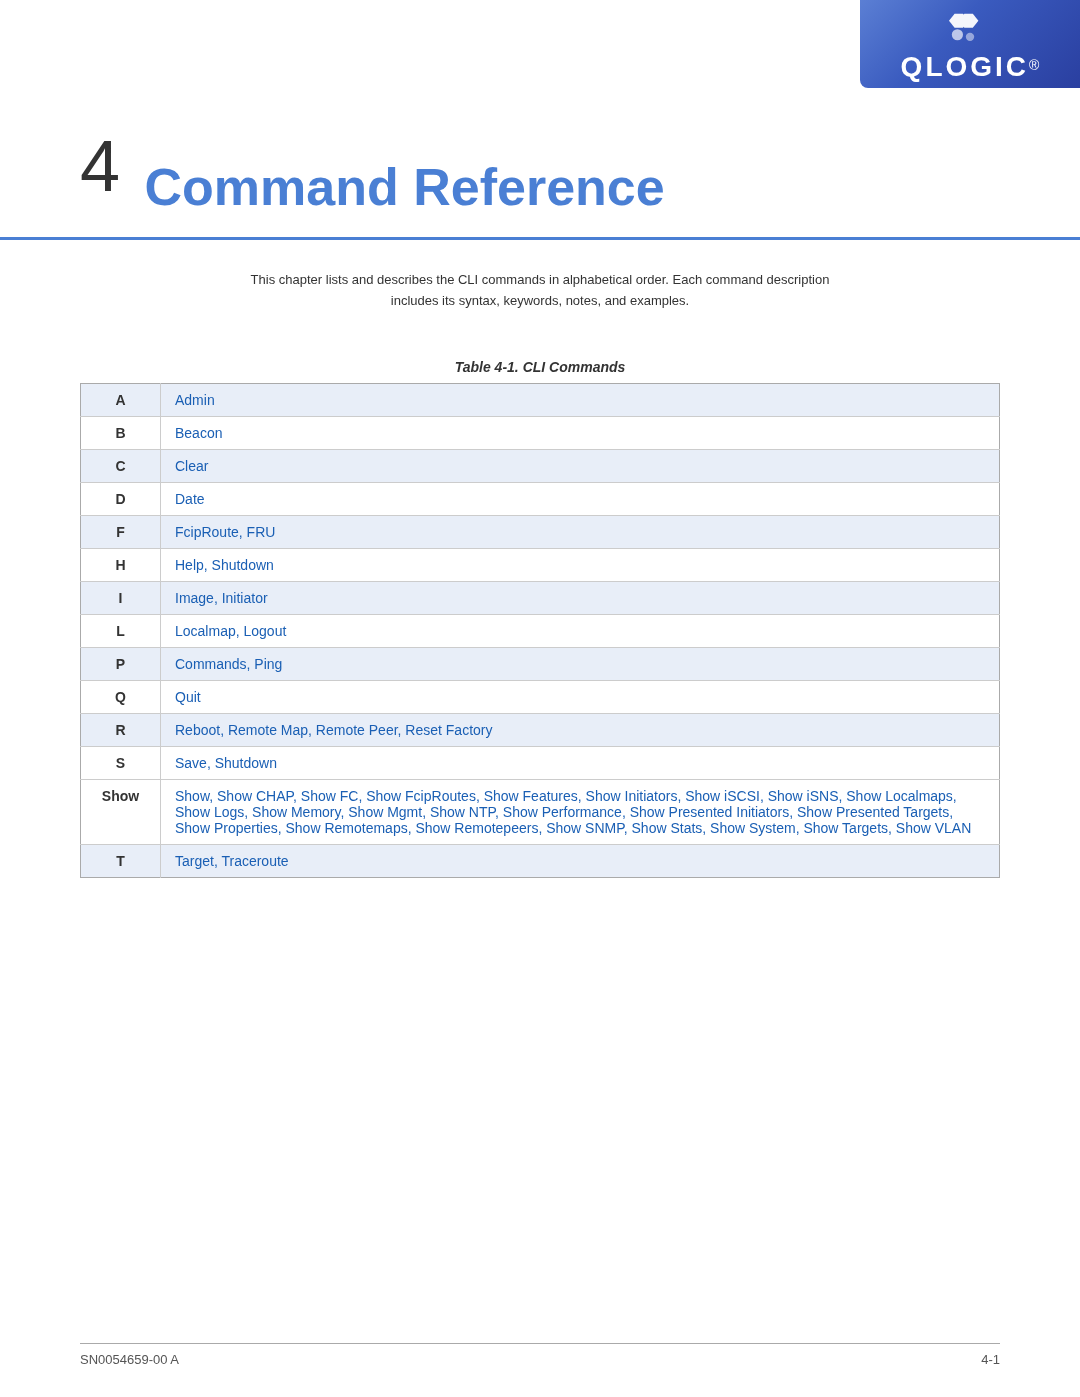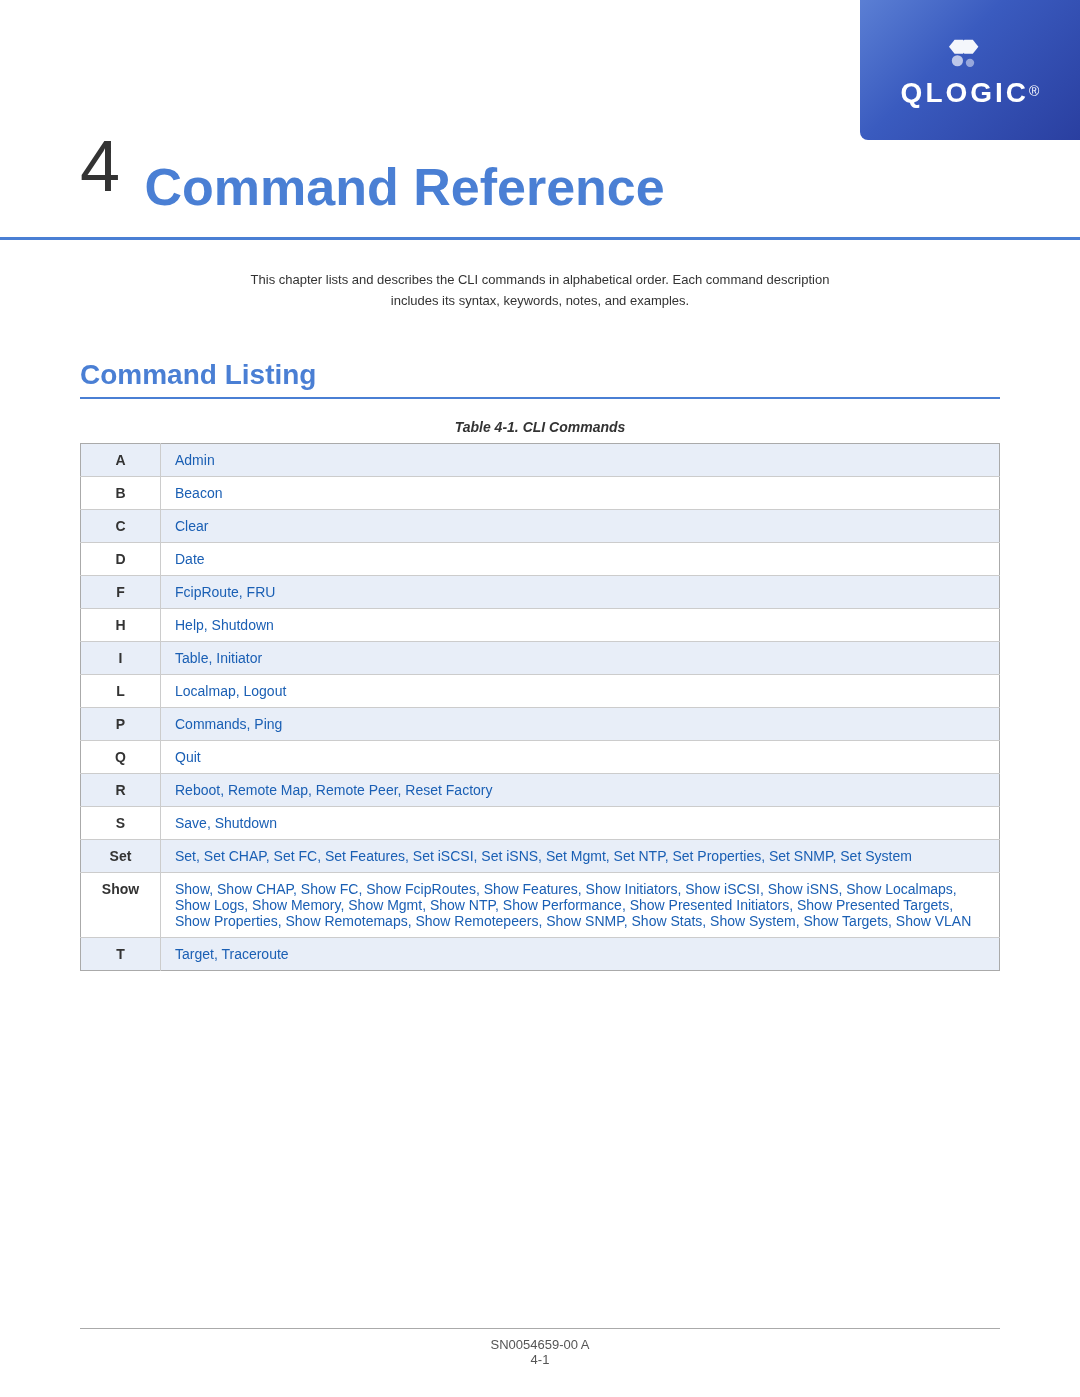--- a/index.html
+++ b/index.html
@@ -11,21 +11,21 @@
       position: relative;
       color: #333;
     }
 
     
     .header {
       position: absolute;
       top: 0;
       right: 0;
       width: 220px;
-      height: 140px;
+      height: 88px;
       background: linear-gradient(135deg, #5b7fd4 0%, #3a5bbf 40%, #2a3fa0 100%);
       display: flex;
       align-items: center;
       justify-content: center;
       border-bottom-left-radius: 8px;
     }
 
     .qlogic-logo {
       display: flex;
       flex-direction: column;
@@ -148,21 +148,20 @@
       bottom: 30px;
       left: 80px;
       right: 80px;
       display: flex;
       justify-content: space-between;
       align-items: center;
       border-top: 1px solid #aaa;
       padding-top: 8px;
       font-size: 13px;
       color: #555;
-      flex-direction: column;
     }
   </style>
 </head>
 <body>
 
 <div class="header">
   <div class="qlogic-logo">
     <svg class="q-icon" viewBox="0 0 60 45" xmlns="http://www.w3.org/2000/svg">
 
       <g fill="white" opacity="0.95">
@@ -183,21 +182,20 @@
 
 <div class="chapter-header">
   <span class="chapter-number">4</span>
   <span class="chapter-title">Command Reference</span>
 </div>
 
 <div class="main-content">
 
   <p class="intro-text">This chapter lists and describes the CLI commands in alphabetical order. Each command description includes its syntax, keywords, notes, and examples.</p>
 
-  <h2 class="section-title">Command Listing</h2>
 
   <p class="table-caption">Table 4-1. CLI Commands</p>
 
   <table class="cli-table">
     <tbody id="table-body">
     <tr class="row-shaded">
           <td class="key-col">A</td>
           <td class="val-col">Admin</td>
         </tr>
         <tr class="row-white">
@@ -215,45 +213,41 @@
         <tr class="row-shaded">
           <td class="key-col">F</td>
           <td class="val-col">FcipRoute, FRU</td>
         </tr>
         <tr class="row-white">
           <td class="key-col">H</td>
           <td class="val-col">Help, Shutdown</td>
         </tr>
         <tr class="row-shaded">
           <td class="key-col">I</td>
-          <td class="val-col">Table, Initiator</td>
+          <td class="val-col">Image, Initiator</td>
         </tr>
         <tr class="row-white">
           <td class="key-col">L</td>
           <td class="val-col">Localmap, Logout</td>
         </tr>
         <tr class="row-shaded">
           <td class="key-col">P</td>
           <td class="val-col">Commands, Ping</td>
         </tr>
         <tr class="row-white">
           <td class="key-col">Q</td>
           <td class="val-col">Quit</td>
         </tr>
         <tr class="row-shaded">
           <td class="key-col">R</td>
           <td class="val-col">Reboot, Remote Map, Remote Peer, Reset Factory</td>
         </tr>
         <tr class="row-white">
           <td class="key-col">S</td>
           <td class="val-col">Save, Shutdown</td>
-        </tr>
-        <tr class="row-shaded">
-          <td class="key-col">Set</td>
-          <td class="val-col">Set, Set CHAP, Set FC, Set Features, Set iSCSI, Set iSNS, Set Mgmt, Set NTP, Set Properties, Set SNMP, Set System</td>
         </tr>
         <tr class="row-white">
           <td class="key-col">Show</td>
           <td class="val-col">Show, Show CHAP, Show FC, Show FcipRoutes, Show Features, Show Initiators, Show iSCSI, Show iSNS, Show Localmaps, Show Logs, Show Memory, Show Mgmt, Show NTP, Show Performance, Show Presented Initiators, Show Presented Targets, Show Properties, Show Remotemaps, Show Remotepeers, Show SNMP, Show Stats, Show System, Show Targets, Show VLAN</td>
         </tr>
         <tr class="row-shaded">
           <td class="key-col">T</td>
           <td class="val-col">Target, Traceroute</td>
         </tr>
       </tbody>

